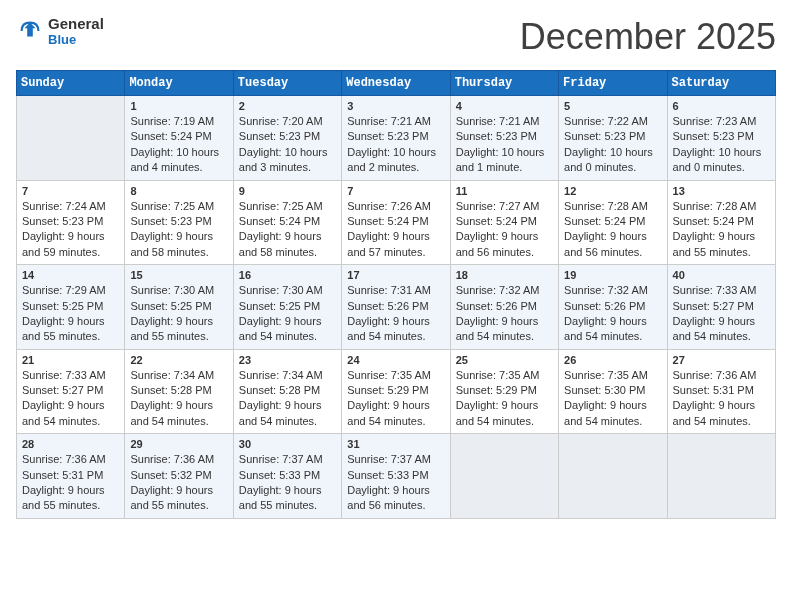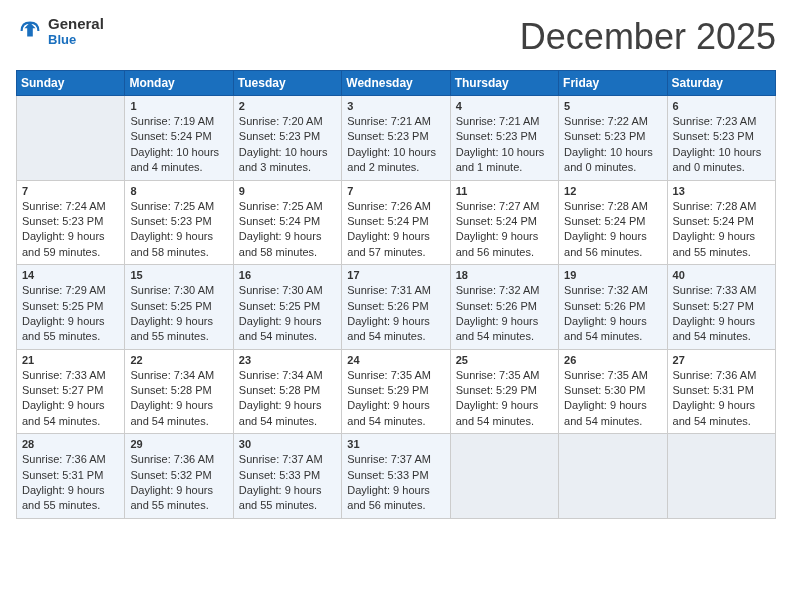--- a/index.html
+++ b/index.html
@@ -58,20 +58,21 @@
       border: 1px solid #ccc;
     }
     .calendar th {
       background: #1a6fbe;
       color: #fff;
       font-size: 12px;
       font-weight: bold;
       padding: 5px 4px;
       text-align: left;
       border: 1px solid #1558a0;
+      font-family: Liberation Mono, monospace;
     }
     .calendar td {
       vertical-align: top;
       border: 1px solid #ccc;
       padding: 4px 5px;
       min-height: 80px;
       width: 108px;
       font-size: 10px;
       color: #333;
       background: #fff;

